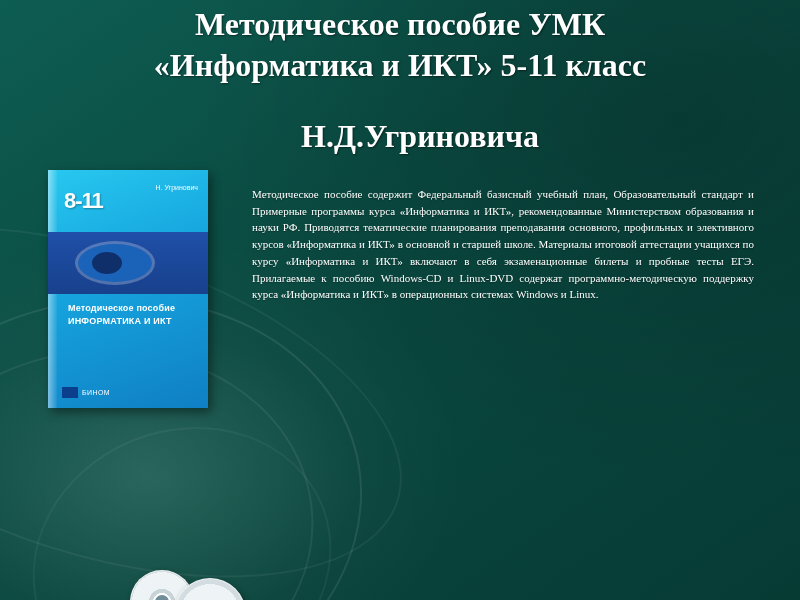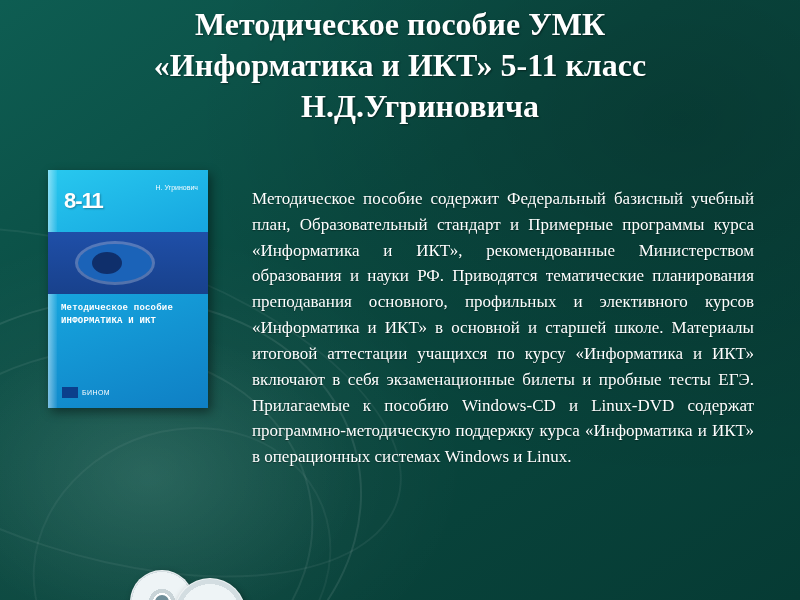--- a/index.html
+++ b/index.html
@@ -54,21 +54,21 @@
     text-align: center;
     color: #ffffff;
     font-family: "Liberation Serif", serif;
     font-weight: bold;
     font-size: 32px;
     line-height: 1.28;
     text-shadow: 1px 1px 2px rgba(0,0,0,0.45);
   }
   .title .ln { display: block; }
   .title .ln2 { letter-spacing: 0px; }
-  .title .ln3 { padding-left: 40px; }
+  .title .ln3 { padding-left: 40px; margin-top: 30px; }
 
   
   .book-area {
     position: absolute;
     left: 42px;
     top: 170px;
     width: 190px;
     height: 300px;
   }
   .book {
@@ -129,25 +129,25 @@
     position: absolute;
     left: 44px;
     top: 82px;
     width: 30px;
     height: 22px;
     border-radius: 50%;
     background: #0f2f6b;
   }
   .book .title-sm {
     position: absolute;
-    left: 13px;
+    left: 20px;
     top: 132px;
     width: 134px;
     color: #ffffff;
-    font-family: Liberation Mono, monospace;
+    font-family: Liberation Sans, sans-serif;
     font-weight: bold;
     font-size: 9px;
     line-height: 1.45;
     letter-spacing: 0.2px;
   }
   .book .publisher {
     position: absolute;
     left: 14px;
     bottom: 10px;
     display: flex;
@@ -185,21 +185,21 @@
   .disc.d1 { left: 88px; top: 400px; width: 62px; height: 62px; }
   .disc.d2 { left: 132px; top: 408px; width: 70px; height: 70px; }
 
   .body-text {
     position: absolute;
     left: 252px;
     top: 186px;
     width: 502px;
     color: #ffffff;
     font-family: "Liberation Serif", serif;
-    font-size: 17px;
+    font-size: 11px;
     line-height: 1.52;
     text-align: justify;
     text-shadow: 0 1px 1px rgba(0,0,0,0.35);
   }
 </style>
 </head>
 <body>
 
 <div class="slide">
 

